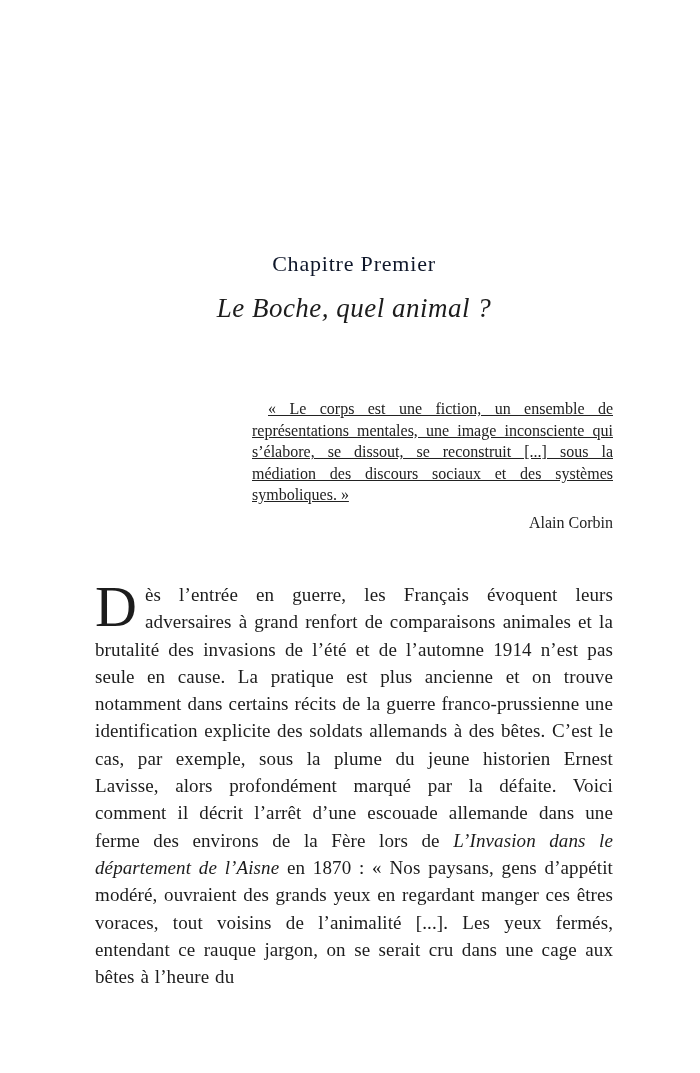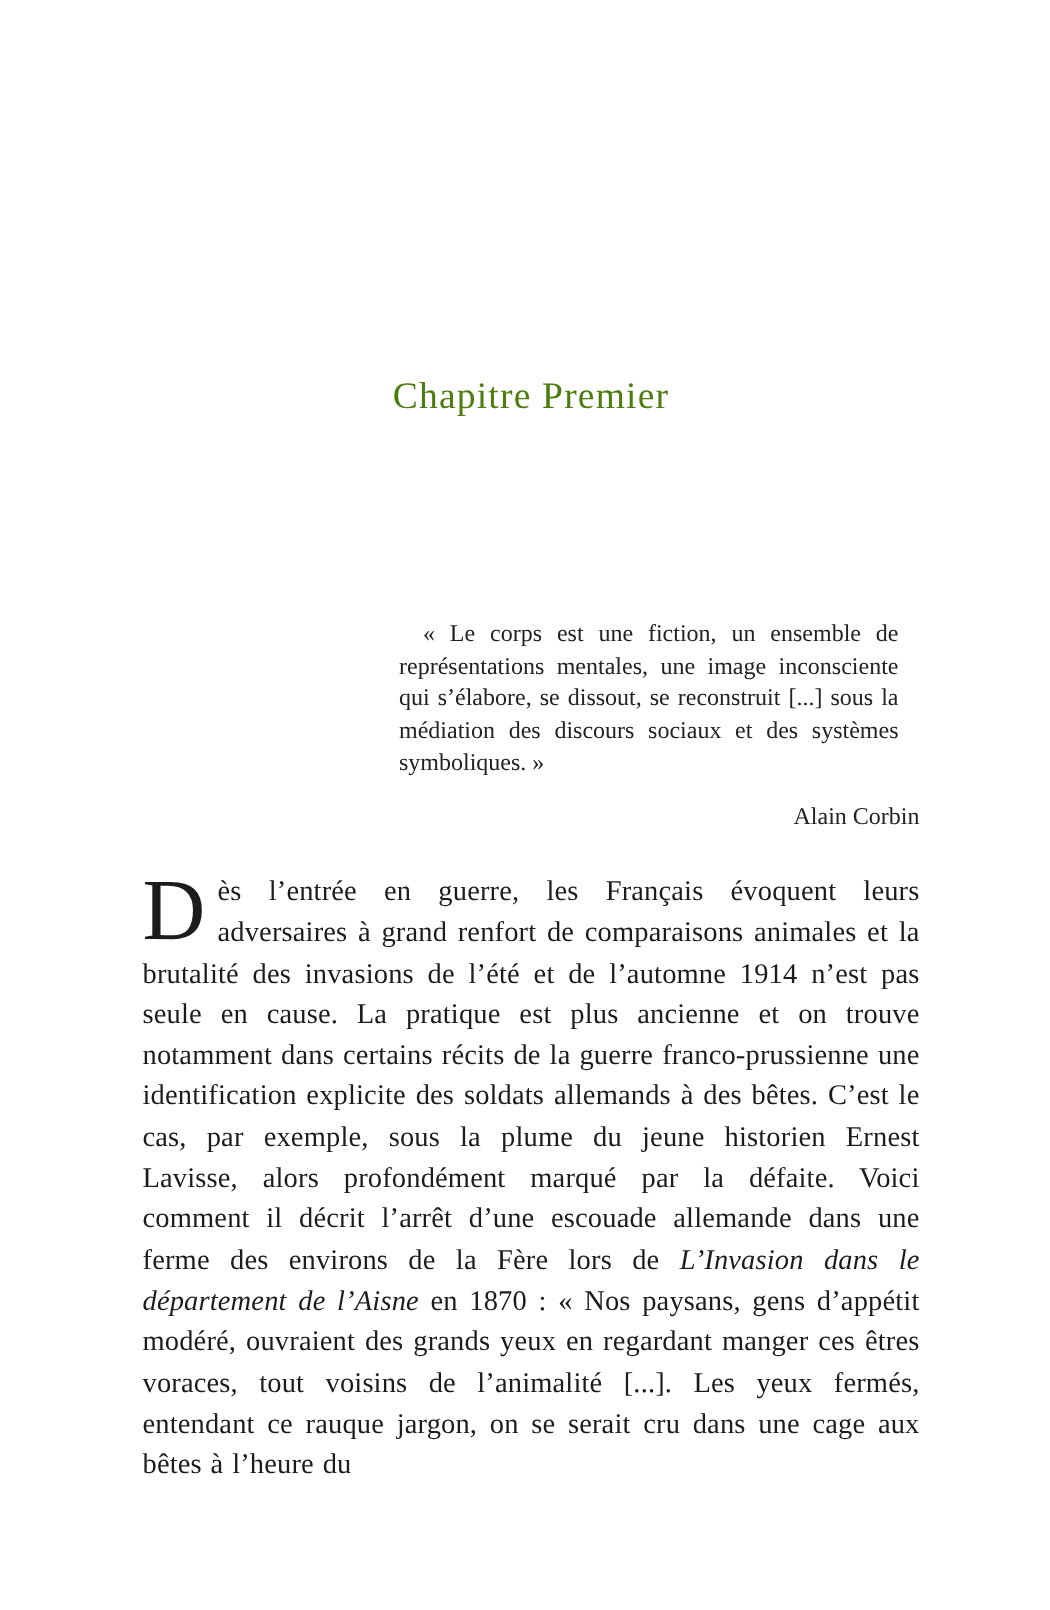--- a/index.html
+++ b/index.html
@@ -15,23 +15,23 @@
     overflow: hidden;
     font-family: "Liberation Serif", serif;
     color: #1c1c1c;
   }
   .chapter-heading {
     position: absolute;
     top: 251px;
     left: 95px;
     width: 518px;
     text-align: center;
-    font-size: 25px;
+    font-size: 22px;
     letter-spacing: 0.8px;
-    color: #4d7c0f;
+    color: #0f172a;
   }
   .chapter-title {
     position: absolute;
     top: 293px;
     left: 95px;
     width: 518px;
     text-align: center;
     font-style: italic;
     font-size: 27px;
     letter-spacing: 0.5px;
@@ -40,23 +40,24 @@
   .epigraph {
     position: absolute;
     top: 398px;
     left: 252px;
     width: 361px;
     font-size: 16px;
     line-height: 21.6px;
     color: #222222;
   }
   .epigraph-text {
-    margin: 14px;
+    margin: 0;
     text-align: justify;
     text-indent: 16px;
+    text-decoration: underline;
   }
   .epigraph-attribution {
     margin: 6px 0 4px 0;
     text-align: right;
   }
   .body-text {
     position: absolute;
     top: 581px;
     left: 95px;
     width: 518px;
@@ -77,20 +78,21 @@
   }
   .italic { font-style: italic; }
 </style>
 </head>
 <body>
 
 <div class="page">
 
   <div class="chapter-heading">Chapitre Premier</div>
 
+  <div class="chapter-title">Le Boche, quel animal ?</div>
 
   <div class="epigraph">
     <p class="epigraph-text">« Le corps est une fiction, un ensemble de représentations mentales, une image inconsciente qui s’élabore, se dissout, se reconstruit [...] sous la médiation des discours sociaux et des systèmes symboliques. »</p>
     <p class="epigraph-attribution">Alain Corbin</p>
   </div>
 
   <div class="body-text">
     <p><span class="dropcap">D</span><span>ès l’entrée en guerre, les Français évoquent leurs adversaires à grand renfort de comparaisons animales et la brutalité des invasions de l’été et de l’automne 1914 n’est pas seule en cause. La pratique est plus ancienne et on trouve notamment dans certains récits de la guerre franco-prussienne une identification explicite des soldats allemands à des bêtes. C’est le cas, par exemple, sous la plume du jeune historien Ernest Lavisse, alors profondément marqué par la défaite. Voici comment il décrit l’arrêt d’une escouade allemande dans une ferme des environs de la Fère lors de </span><span class="italic">L’Invasion dans le département de l’Aisne</span><span> en 1870 : « Nos paysans, gens d’appétit modéré, ouvraient des grands yeux en regardant manger ces êtres voraces, tout voisins de l’animalité [...]. Les yeux fermés, entendant ce rauque jargon, on se serait cru dans une cage aux bêtes à l’heure du</span></p>
   </div>
 

